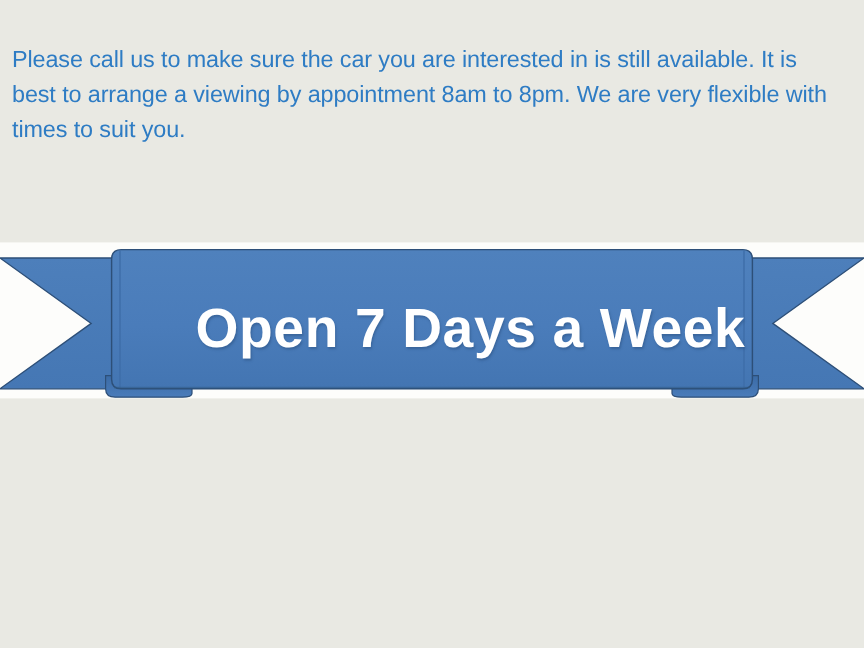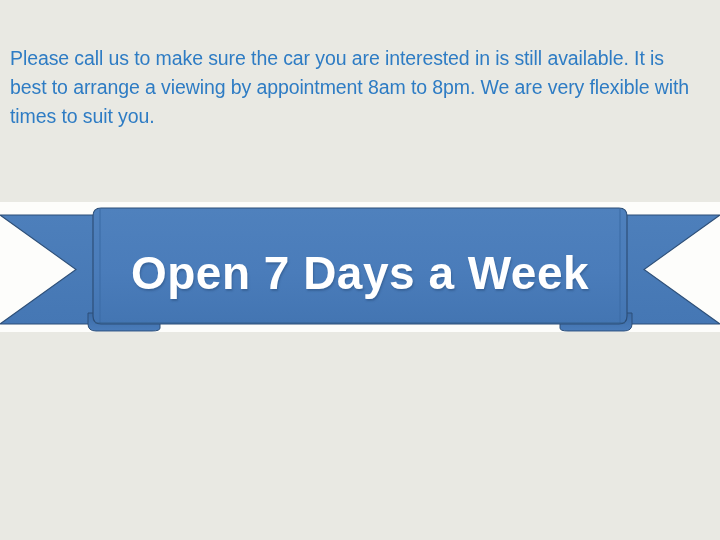--- a/index.html
+++ b/index.html
@@ -20,21 +20,21 @@
     left: 0; top: 0;
     width: 720px;
     height: 540px;
     background: #e9e9e3;
   }
 
   
   #intro-paragraph {
     position: absolute;
     left: 10px;
-    top: 44px;
+    top: 36px;
     width: 690px;
     color: #2e7cc4;
     font-size: 19.5px;
     line-height: 29px;
     letter-spacing: -0.1px;
     white-space: pre-wrap;
     font-family: "Liberation Sans", sans-serif;
   }
 
   
@@ -61,20 +61,21 @@
     align-items: center;
     justify-content: center;
     color: #ffffff;
     font-size: 46px;
     font-weight: bold;
     letter-spacing: 0.5px;
     font-family: "Liberation Sans", sans-serif;
     text-shadow: 1px 2px 2px rgba(30,60,100,0.35);
     pointer-events: none;
     white-space: nowrap;
+    padding-left: 32px;
   }
 </style>
 </head>
 <body>
 
 <div id="stage">
 
   <div id="intro-paragraph">Please call us to make sure the car you are interested in is still available. It is best to arrange a viewing by appointment 8am to 8pm. We are very flexible with times to suit you.</div>
 
   <div id="ribbon-banner">

